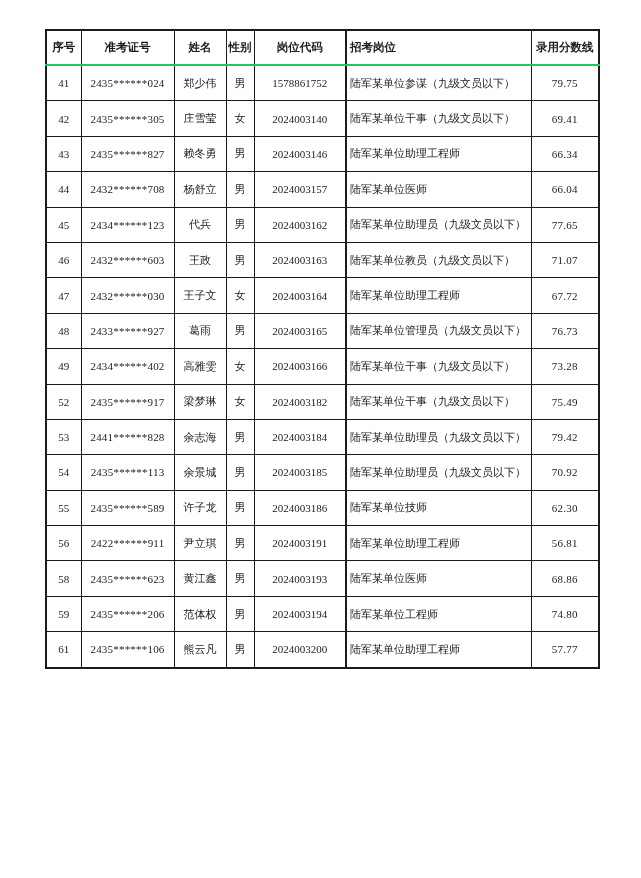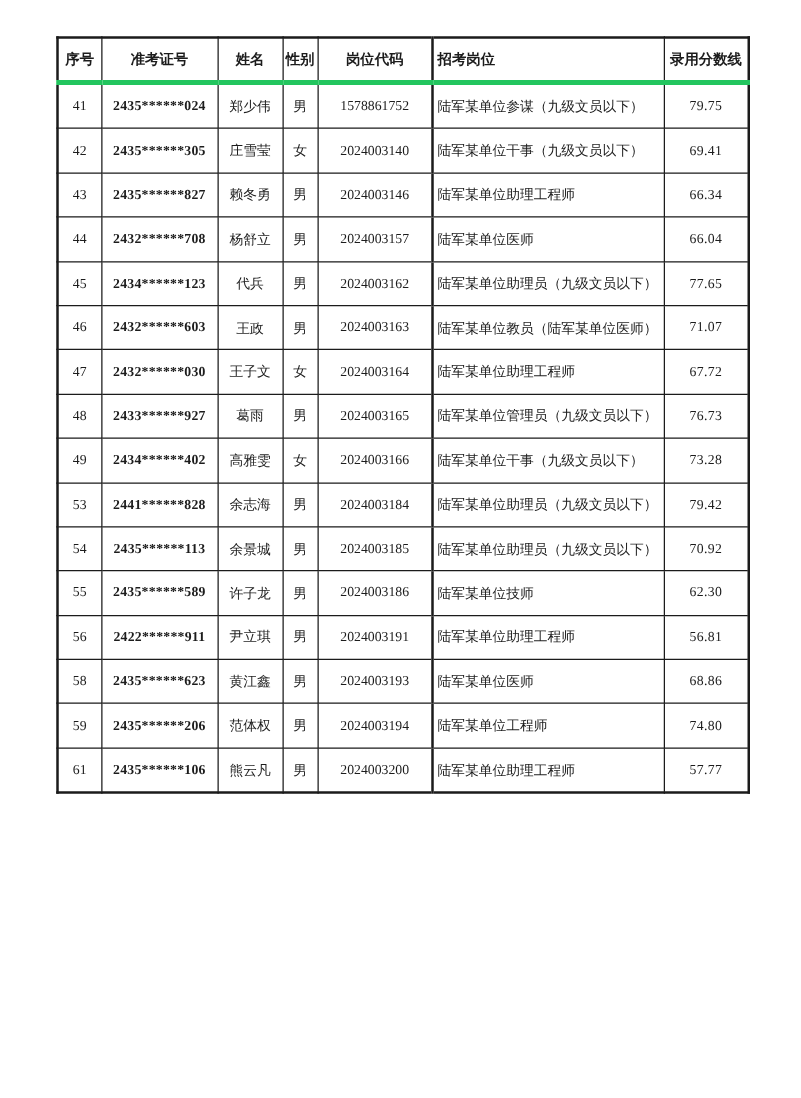--- a/index.html
+++ b/index.html
@@ -31,37 +31,36 @@
     padding: 0 2px;
     text-align: center;
     vertical-align: middle;
     overflow: hidden;
     white-space: nowrap;
   }
   table.score-table thead th {
     height: 33px;
     font-size: 11.5px;
     font-weight: bold;
-    border-bottom: 4px solid #22c55e;
+    border-bottom: 2px solid #22c55e;
   }
   table.score-table tbody td {
     height: 34.4px;
     font-size: 11px;
     font-weight: normal;
   }
   
   table.score-table th.col-position,
   table.score-table td.col-position {
     border-left: 2px solid #1b1b1b;
     text-align: left;
     padding-left: 3px;
   }
   table.score-table td.col-exam_id {
     letter-spacing: 0.2px;
-    font-weight: bold;
   }
   table.score-table td.col-score {
     letter-spacing: 0.3px;
   }
 </style>
 </head>
 <body>
 
 <div class="page">
   <table class="score-table">
@@ -130,21 +129,21 @@
           <td class="col-job_code">2024003162</td>
           <td class="col-position">陆军某单位助理员（九级文员以下）</td>
           <td class="col-score">77.65</td>
         </tr>
         <tr>
           <td class="col-index">46</td>
           <td class="col-exam_id">2432******603</td>
           <td class="col-name">王政</td>
           <td class="col-gender">男</td>
           <td class="col-job_code">2024003163</td>
-          <td class="col-position">陆军某单位教员（陆军某单位医师）</td>
+          <td class="col-position">陆军某单位教员（九级文员以下）</td>
           <td class="col-score">71.07</td>
         </tr>
         <tr>
           <td class="col-index">47</td>
           <td class="col-exam_id">2432******030</td>
           <td class="col-name">王子文</td>
           <td class="col-gender">女</td>
           <td class="col-job_code">2024003164</td>
           <td class="col-position">陆军某单位助理工程师</td>
           <td class="col-score">67.72</td>
@@ -159,20 +158,29 @@
           <td class="col-score">76.73</td>
         </tr>
         <tr>
           <td class="col-index">49</td>
           <td class="col-exam_id">2434******402</td>
           <td class="col-name">高雅雯</td>
           <td class="col-gender">女</td>
           <td class="col-job_code">2024003166</td>
           <td class="col-position">陆军某单位干事（九级文员以下）</td>
           <td class="col-score">73.28</td>
+        </tr>
+        <tr>
+          <td class="col-index">52</td>
+          <td class="col-exam_id">2435******917</td>
+          <td class="col-name">梁梦琳</td>
+          <td class="col-gender">女</td>
+          <td class="col-job_code">2024003182</td>
+          <td class="col-position">陆军某单位干事（九级文员以下）</td>
+          <td class="col-score">75.49</td>
         </tr>
         <tr>
           <td class="col-index">53</td>
           <td class="col-exam_id">2441******828</td>
           <td class="col-name">余志海</td>
           <td class="col-gender">男</td>
           <td class="col-job_code">2024003184</td>
           <td class="col-position">陆军某单位助理员（九级文员以下）</td>
           <td class="col-score">79.42</td>
         </tr>

